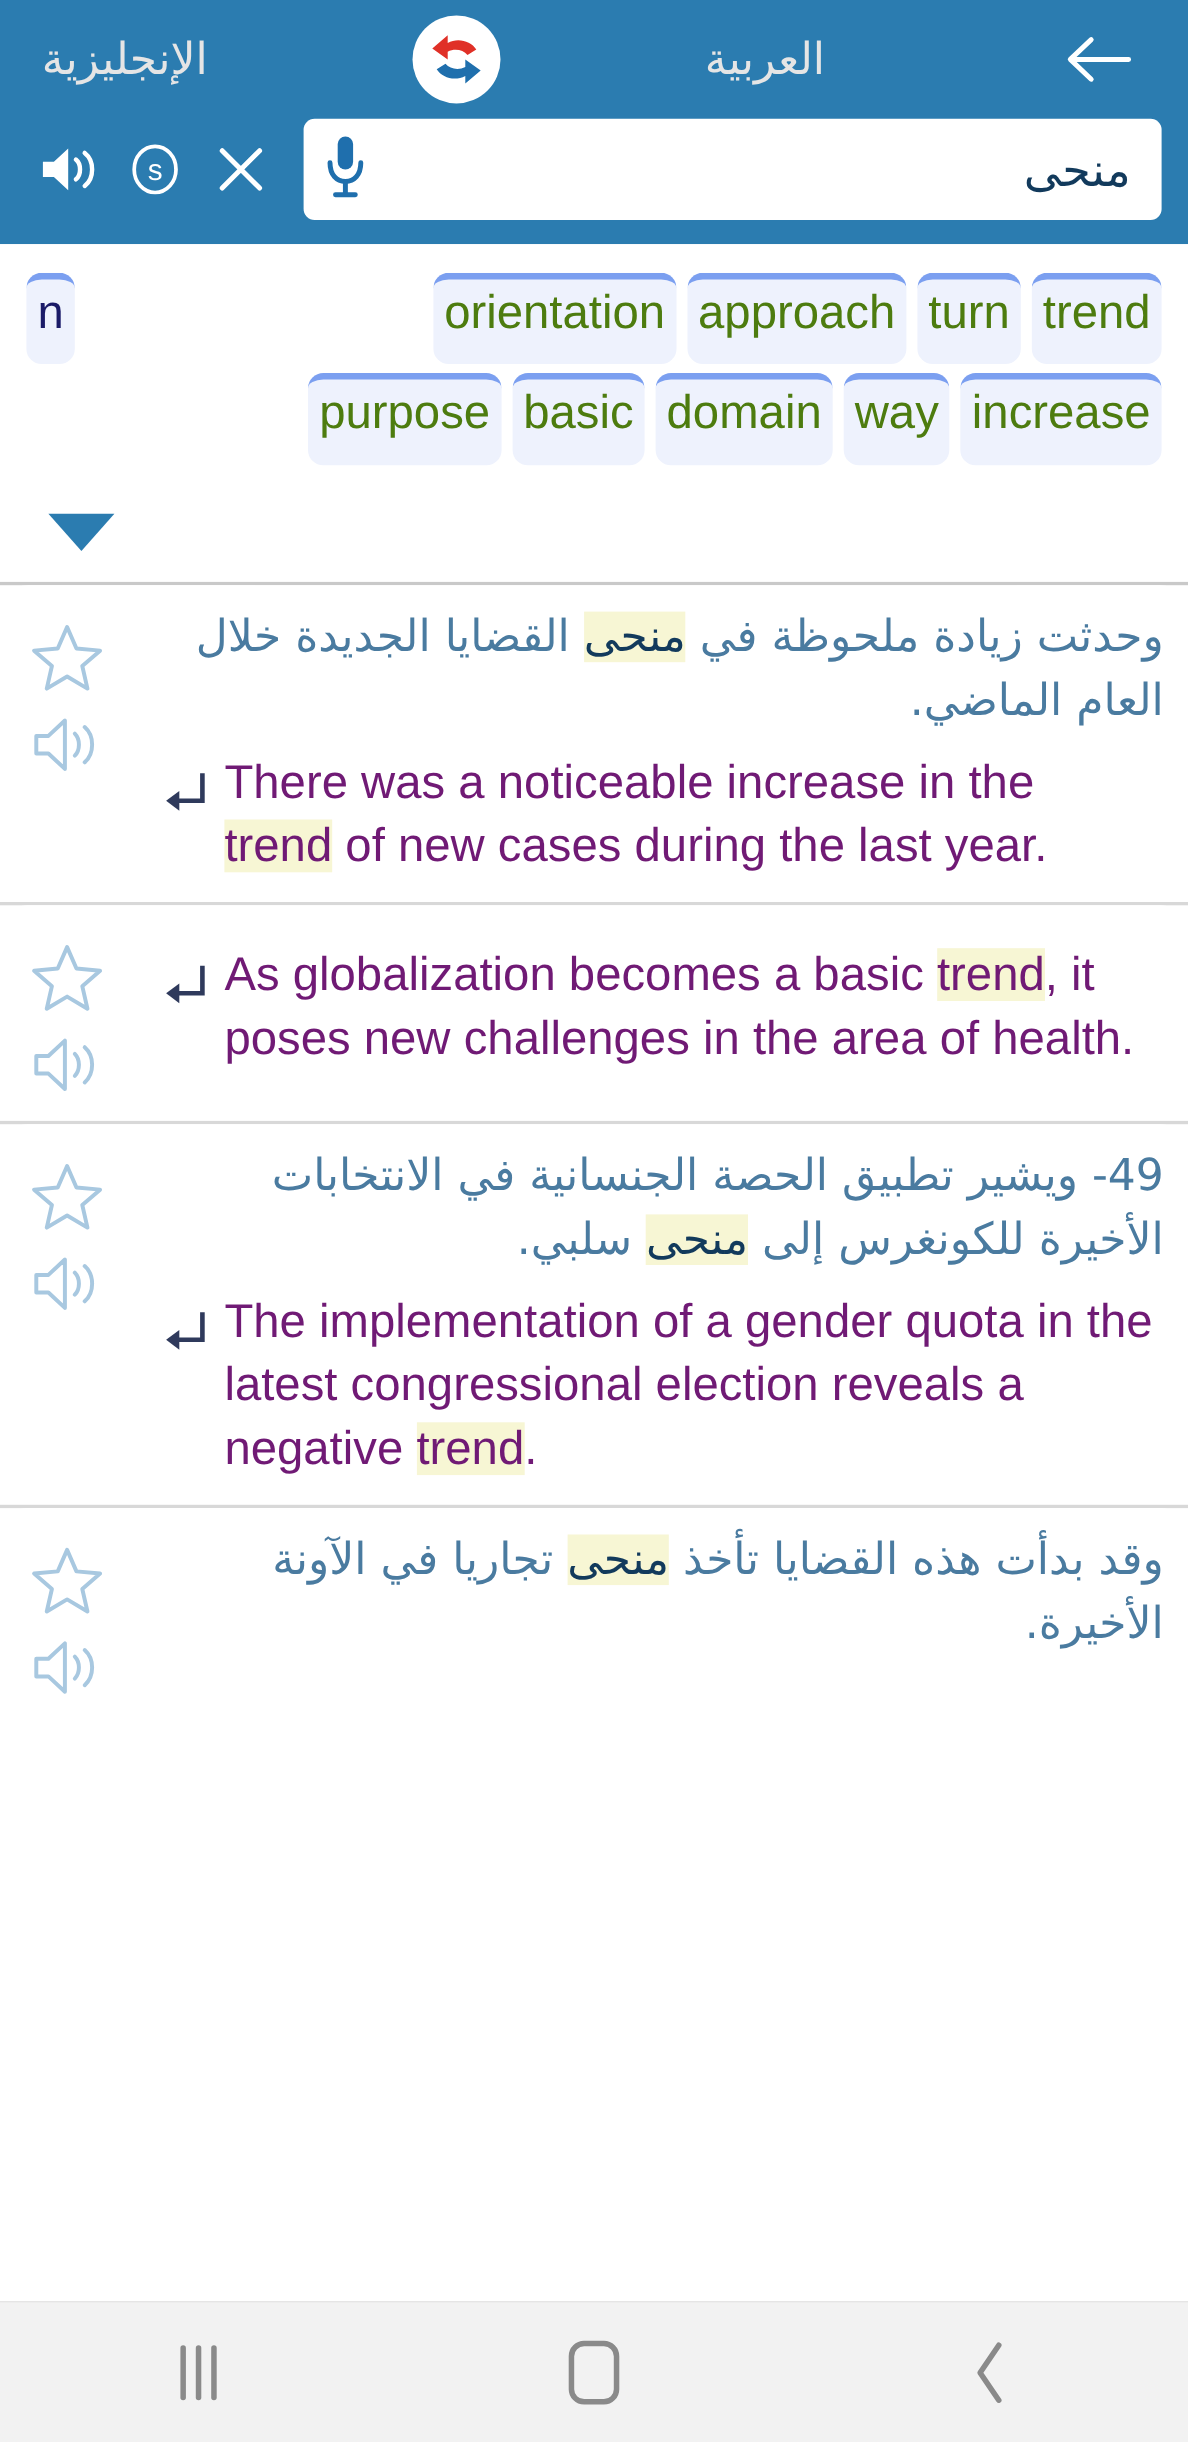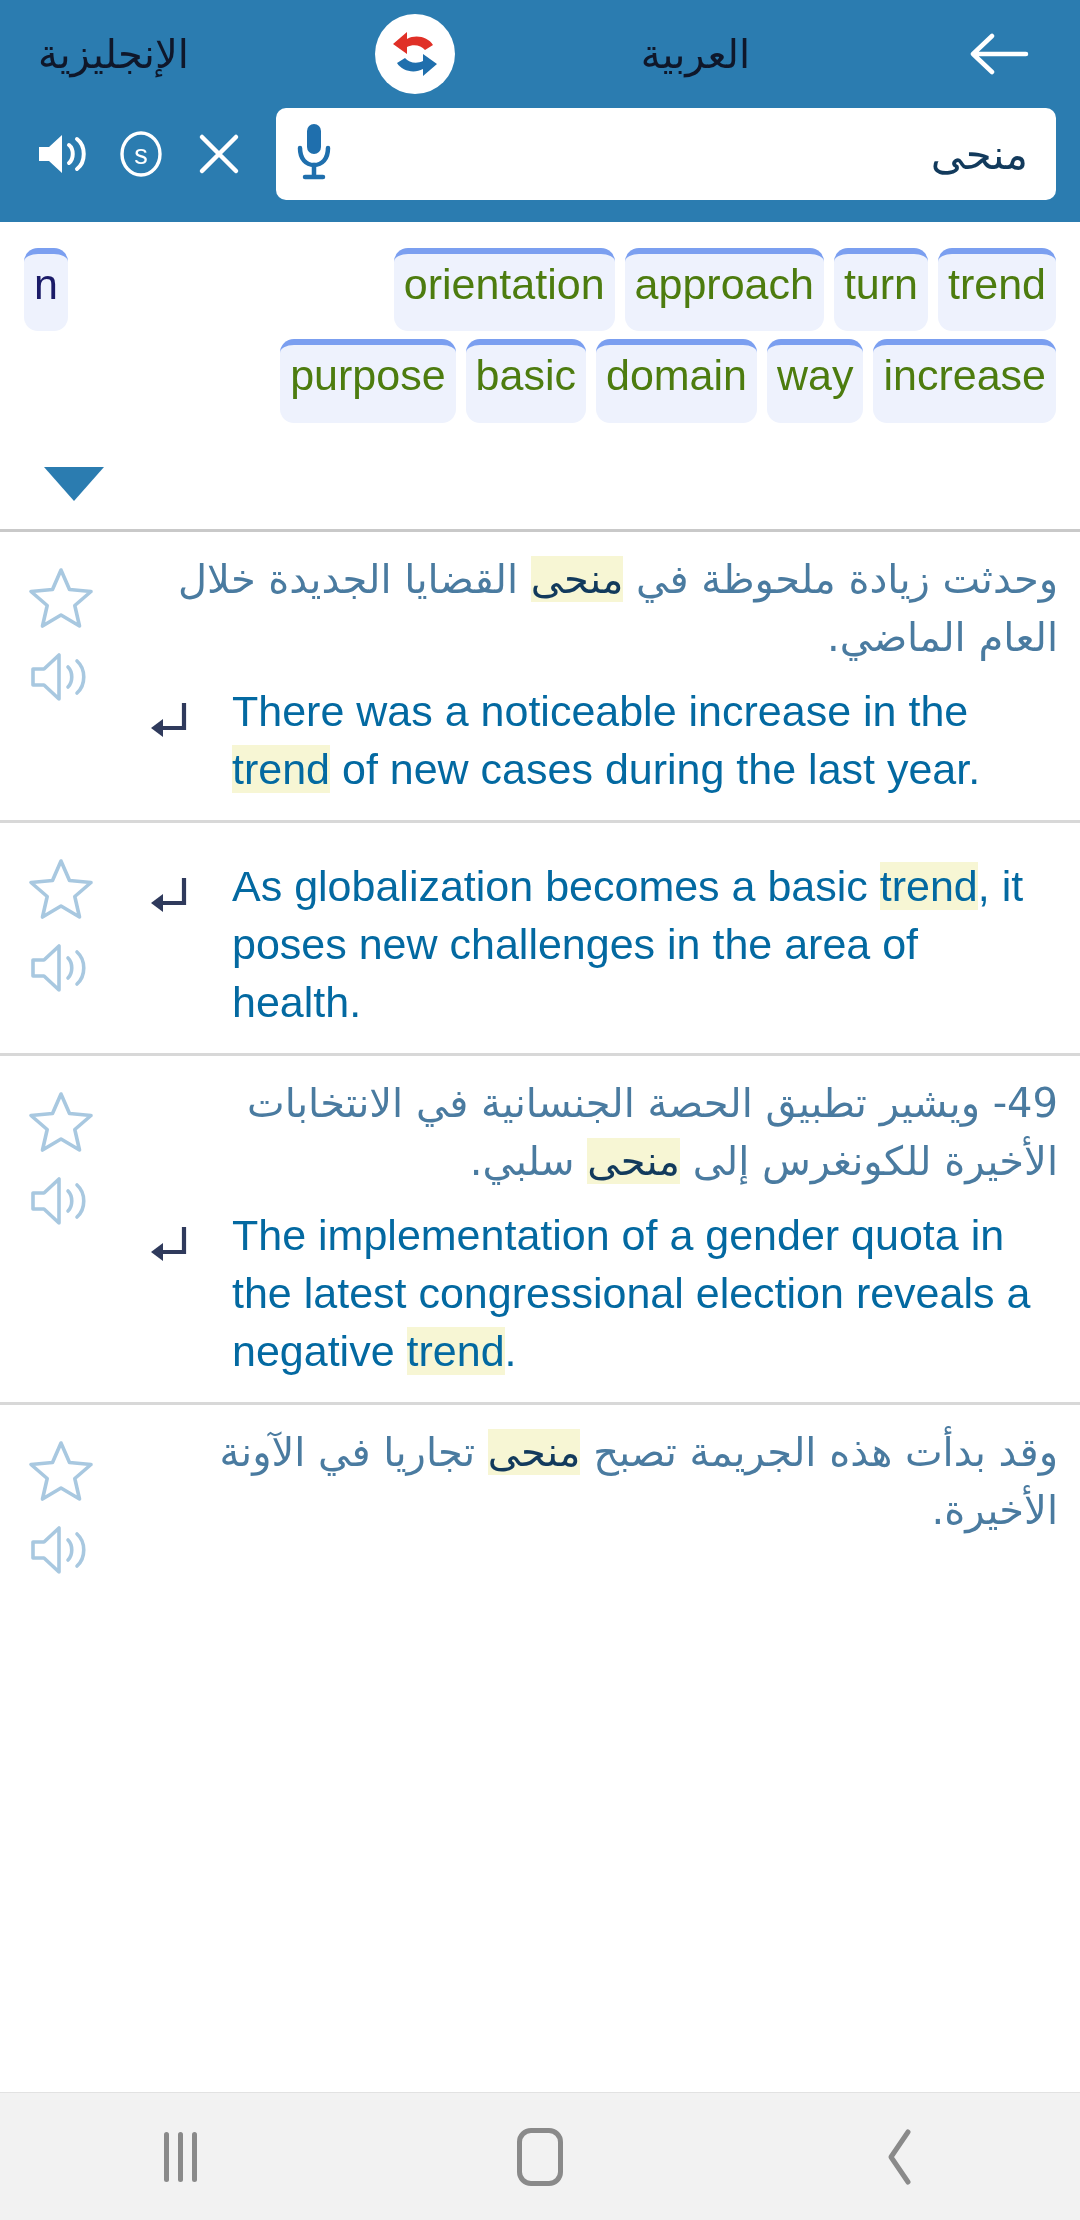--- a/index.html
+++ b/index.html
@@ -34,21 +34,21 @@
   .appbar {
     background:#2b7cb0; flex:0 0 auto; height:222px;
     display:flex; flex-direction:column;
   }
   .langrow {
     height:118px; display:flex; align-items:center;
     flex-direction:row-reverse; justify-content:space-between;
     padding:0 38px;
   }
   .back-btn { width:86px; display:flex; align-items:center; justify-content:center; }
-  .lang-label { color:#0f172a; font-size:40px; font-weight:400; white-space:nowrap; }
+  .lang-label { color:#e5e5e5; font-size:40px; font-weight:400; white-space:nowrap; }
   .lang-ar { margin-right:20px; }
   .logo {
     width:80px; height:80px; border-radius:50%; background:#ffffff;
     display:flex; align-items:center; justify-content:center; flex:0 0 auto;
   }
 
   
   .searchrow {
     flex:1; display:flex; flex-direction:row-reverse; align-items:center;
     padding:0 24px 22px 24px; gap:0;
@@ -92,21 +92,21 @@
   
   .example { display:flex; flex-direction:row; padding:18px 0 22px 0; background:#fff;border-radius:25px; }
   .ex-icons { width:122px; flex:0 0 auto; display:flex; flex-direction:column; align-items:center; gap:18px; padding-top:16px; }
   .ex-body { flex:1; padding-right:22px; padding-left:8px; }
   .ar-line {
     direction:rtl; text-align:right; color:#4a7ba0; font-size:40px; line-height:1.45;
     font-family:"DejaVu Sans","Liberation Sans",sans-serif;
   }
   .en-wrap { display:flex; flex-direction:row; align-items:flex-start; margin-top:16px; }
   .ret-ico { width:74px; flex:0 0 auto; display:flex; justify-content:center; padding-top:16px; }
-  .en-line { flex:1; color:#0369a1; font-size:43px; line-height:1.35; text-align:left; padding-right:10px;margin-left:28px; }
+  .en-line { flex:1; color:#701a75; font-size:43px; line-height:1.35; text-align:left; padding-right:10px; }
   .hl { background:#f7f6d4; }
   .hl-ar { background:#f7f6d4; color:#123a5c; }
 
   
   .navbar {
     position:absolute; left:0; bottom:0; width:1080px; height:128px;
     background:#f2f2f2; display:flex; align-items:center; justify-content:space-around;
     border-top:1px solid #e2e2e2;
   }
   .nav-btn { width:180px; height:100px; display:flex; align-items:center; justify-content:center; }
@@ -284,21 +284,21 @@
         <svg width="66" height="64" viewBox="0 0 66 64">
           <path d="M33 4 L41.5 23.5 L63 25.5 L46.8 39.5 L51.5 60 L33 49 L14.5 60 L19.2 39.5 L3 25.5 L24.5 23.5 Z" stroke="#a8c8e0" stroke-width="3.6" fill="none" stroke-linejoin="round"></path>
         </svg>
         <svg width="66" height="58" viewBox="0 0 66 58">
           <path d="M5 21 L16 21 L31 7 L31 51 L16 37 L5 37 Z" stroke="#a8c8e0" stroke-width="3.6" fill="none" stroke-linejoin="round"></path>
           <path d="M40 19 C45 24 45 34 40 39" stroke="#a8c8e0" stroke-width="3.6" fill="none" stroke-linecap="round"></path>
           <path d="M49 13 C58 21 58 37 49 45" stroke="#a8c8e0" stroke-width="3.6" fill="none" stroke-linecap="round"></path>
         </svg>
       </div>
       <div class="ex-body">
-        <div class="ar-line"><span>وقد بدأت هذه الجريمة تصبح </span><span class="hl-ar">منحى</span><span> تجاريا في الآونة الأخيرة.</span></div>
+        <div class="ar-line"><span>وقد بدأت هذه القضايا تأخذ </span><span class="hl-ar">منحى</span><span> تجاريا في الآونة الأخيرة.</span></div>
       </div>
     </div>
 
     <div class="navbar">
       <div class="nav-btn">
         <div class="recents">
             <i></i>
             <i></i>
             <i></i>
           </div>

